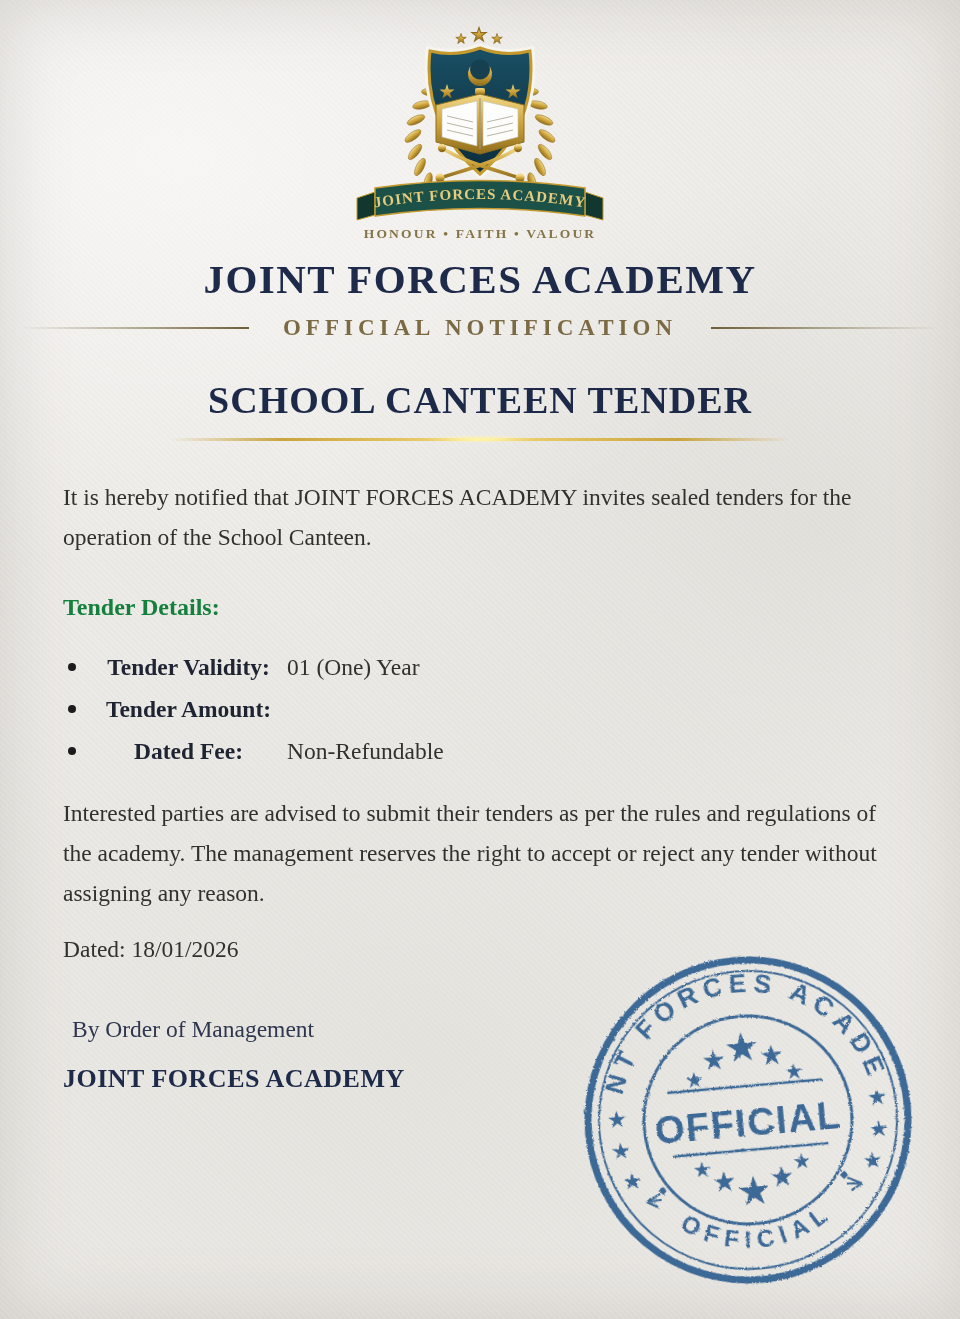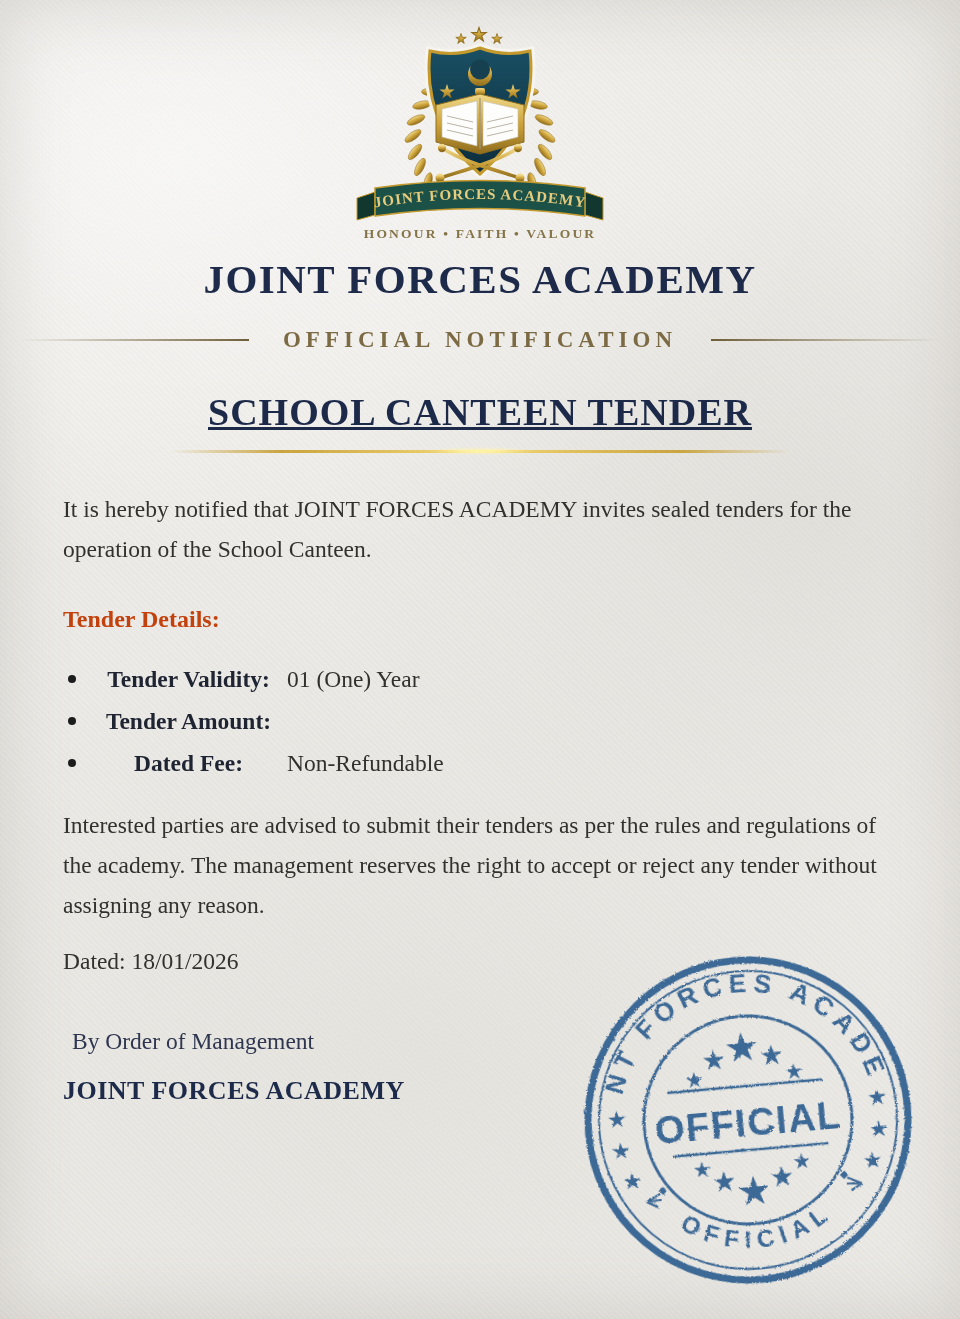--- a/index.html
+++ b/index.html
@@ -16,46 +16,46 @@
   }
   .page { position:absolute; inset:0; box-shadow: inset 0 0 70px rgba(120,116,105,0.22); }
 
   .crest-wrap { padding-top:26px; text-align:center; }
 
   h1.page-title {
     margin-top:8px; text-align:center;
     font-size:41px; font-weight:bold; letter-spacing:1.5px;
     color:#1d2a4a; line-height:1.15;
   }
-  .subtitle-row { margin-top:24px; display:flex; align-items:center; justify-content:center; gap:34px; }
+  .subtitle-row { margin-top:12px; display:flex; align-items:center; justify-content:center; gap:34px; }
   .sub-line { height:2px; width:228px; }
   .sub-line.left  { background:linear-gradient(90deg, rgba(118,102,62,0) 0%, rgba(118,102,62,0.45) 45%, #6e5e39 100%); }
   .sub-line.right { background:linear-gradient(270deg, rgba(118,102,62,0) 0%, rgba(118,102,62,0.45) 45%, #6e5e39 100%); }
   .subtitle {
     font-size:23px; letter-spacing:5px; color:#7b6a43; font-weight:600;
   }
 
   h2.notice-heading {
     margin-top:38px; text-align:center;
-    font-size:38px; font-weight:bold; letter-spacing:1px; color:#1c2949; line-height:1.15;text-decoration:underline;
+    font-size:38px; font-weight:bold; letter-spacing:1px; color:#1c2949; line-height:1.15;
   }
   .gold-rule {
     position:relative; width:620px; height:3px; margin:15px auto 0;
     background:linear-gradient(90deg, rgba(202,165,63,0) 0%, #c9a43f 18%, #eccf6d 44%, #ffefa0 50%, #eccf6d 56%, #c9a43f 82%, rgba(202,165,63,0) 100%);
   }
   .gold-rule::after {
     content:""; position:absolute; left:50%; top:50%; width:150px; height:11px;
     transform:translate(-50%,-50%);
     background:radial-gradient(closest-side, rgba(255,244,170,0.95), rgba(255,244,170,0) 75%);
   }
 
   .content { width:842px; margin:36px 0 0 63px; color:#32312e; font-size:23.5px; line-height:40px; }
   .content p { margin:0; }
 
-  h3.details-heading { margin-top:30px; font-size:24px; font-weight:bold; color:#c2410c; }
+  h3.details-heading { margin-top:30px; font-size:24px; font-weight:bold; color:#15803d; }
   ul.details-list { list-style:none; margin-top:20px;text-align:center; }
   ul.details-list li { display:flex; align-items:flex-start; margin-bottom:2px; line-height:40px; }
   .bullet-dot { width:8px; height:8px; border-radius:50%; background:#1c1c1c; margin:16px 14px 0 5px; flex:0 0 auto; }
   .detail-label { font-weight:bold; color:#1f2433; width:197px; flex:0 0 auto; }
   .detail-value { white-space:nowrap; }
   .detail-value b { font-weight:bold; color:#1f2433; }
 
   p.terms { margin-top:22px !important; }
   p.dated { margin-top:16px !important; }
   p.by-order { margin-top:40px !important; color:#2e3650;margin-left:9px; }

